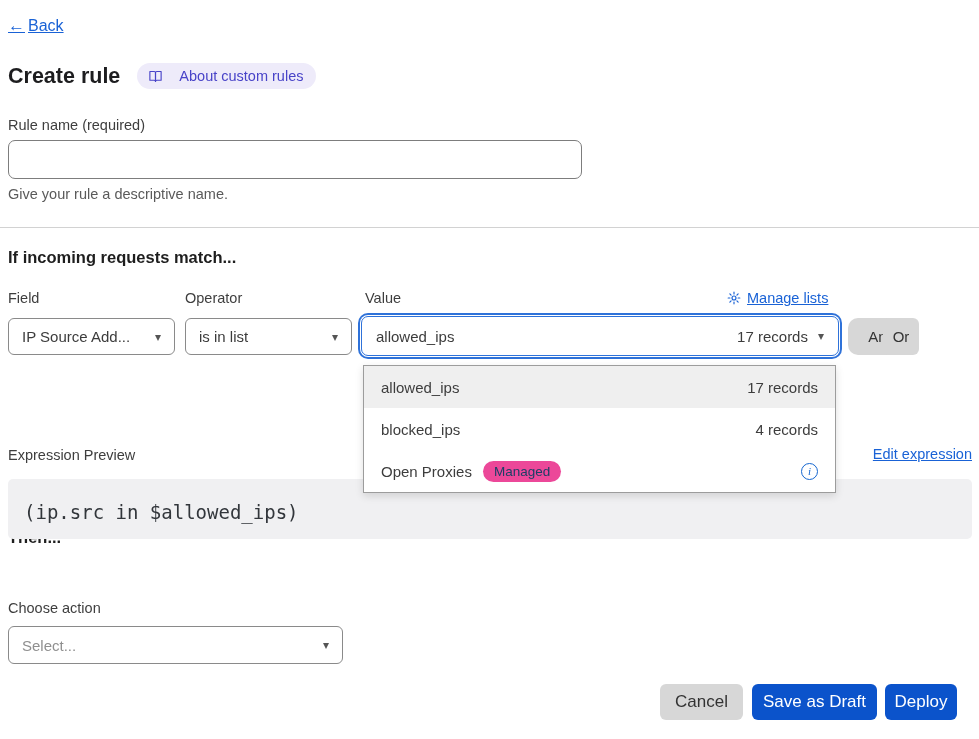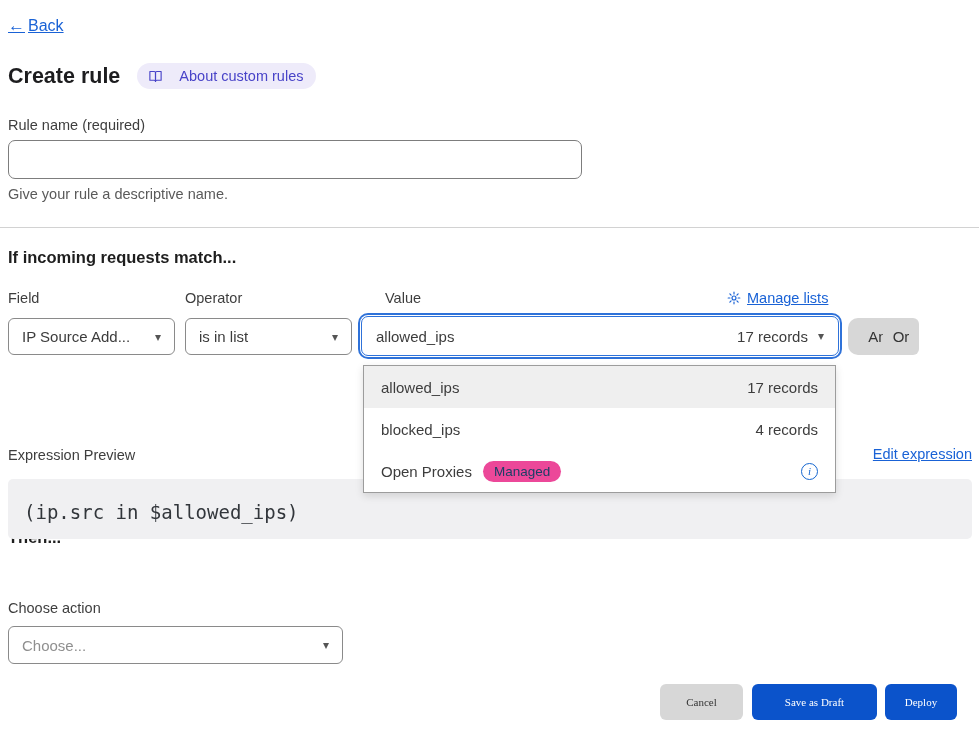--- a/index.html
+++ b/index.html
@@ -134,23 +134,23 @@
     position: absolute; left: 8px; top: 626px; width: 335px; height: 38px;
     border: 1px solid #8a8a8a; border-radius: 6px; background: #fff;
     display: flex; align-items: center; justify-content: space-between;
     padding: 0 13px; font-size: 15px; cursor: pointer;
   }
   .placeholder { color: #8f8f8f; }
 
   
   .btn {
     position: absolute; top: 684px; height: 36px;
-    border: none; border-radius: 6px; font-size: 11px; cursor: pointer;
+    border: none; border-radius: 6px; font-size: 17px; cursor: pointer;
     display: flex; align-items: center; justify-content: center;
-    font-family: Liberation Serif, serif;
+    font-family: Liberation Sans, sans-serif;
   }
   .btn-neutral { background: #d7d7d7; color: #333; }
   .btn-primary { background: #0b53cb; color: #ffffff; }
   .cancel-btn { left: 660px; width: 83px; }
   .save-draft-btn { left: 752px; width: 125px; }
   .deploy-btn { left: 885px; width: 72px; }
 
   svg { display: block; }
 </style>
 </head>
@@ -179,21 +179,21 @@
   <div class="abs field-label" style="left:8px; top:117px;">Rule name (required)</div>
   <input class="abs text-input" type="text" value="" style="">
   <div class="abs helper-text" style="left:8px; top:186px;">Give your rule a descriptive name.</div>
 
   <div class="abs divider"></div>
 
   <h2 class="abs section-heading" style="left:8px; top:248px;">If incoming requests match...</h2>
 
   <div class="abs field-label" style="left:8px; top:290px;">Field</div>
   <div class="abs field-label" style="left:185px; top:290px;">Operator</div>
-  <div class="abs field-label" style="left:385px; top:290px;">Value</div>
+  <div class="abs field-label" style="left:365px; top:290px;">Value</div>
 
   <a class="manage-lists link">
     <span>
       <svg width="14" height="14" viewBox="0 0 24 24" fill="none" stroke="#1962d6" stroke-width="2" stroke-linecap="round">
         <circle cx="12" cy="12" r="3.4"></circle>
         <path d="M12 2v3M12 19v3M2 12h3M19 12h3M4.9 4.9l2.1 2.1M17 17l2.1 2.1M19.1 4.9L17 7M7 17l-2.1 2.1"></path>
       </svg>
     </span>
     <span>Manage lists</span>
   </a>
@@ -241,21 +241,21 @@
   <a class="abs link" style="right:7px; top:446px; font-size:14.5px;">Edit expression</a>
 
   <div class="expression-box">
     <code class="expression-code">(ip.src in $allowed_ips)</code>
   </div>
 
   <h2 class="abs section-heading" style="left:8px; top:528px;">Then...</h2>
   <div class="abs field-label" style="left:8px; top:600px;">Choose action</div>
 
   <div class="action-select">
-    <span class="placeholder">Choose...</span>
+    <span class="placeholder">Select...</span>
     <span class="caret">▾</span>
   </div>
 
   <button class="btn btn-neutral cancel-btn">Cancel</button>
   <button class="btn btn-primary save-draft-btn">Save as Draft</button>
   <button class="btn btn-primary deploy-btn">Deploy</button>
 
 </div>
 
 </body></html>

